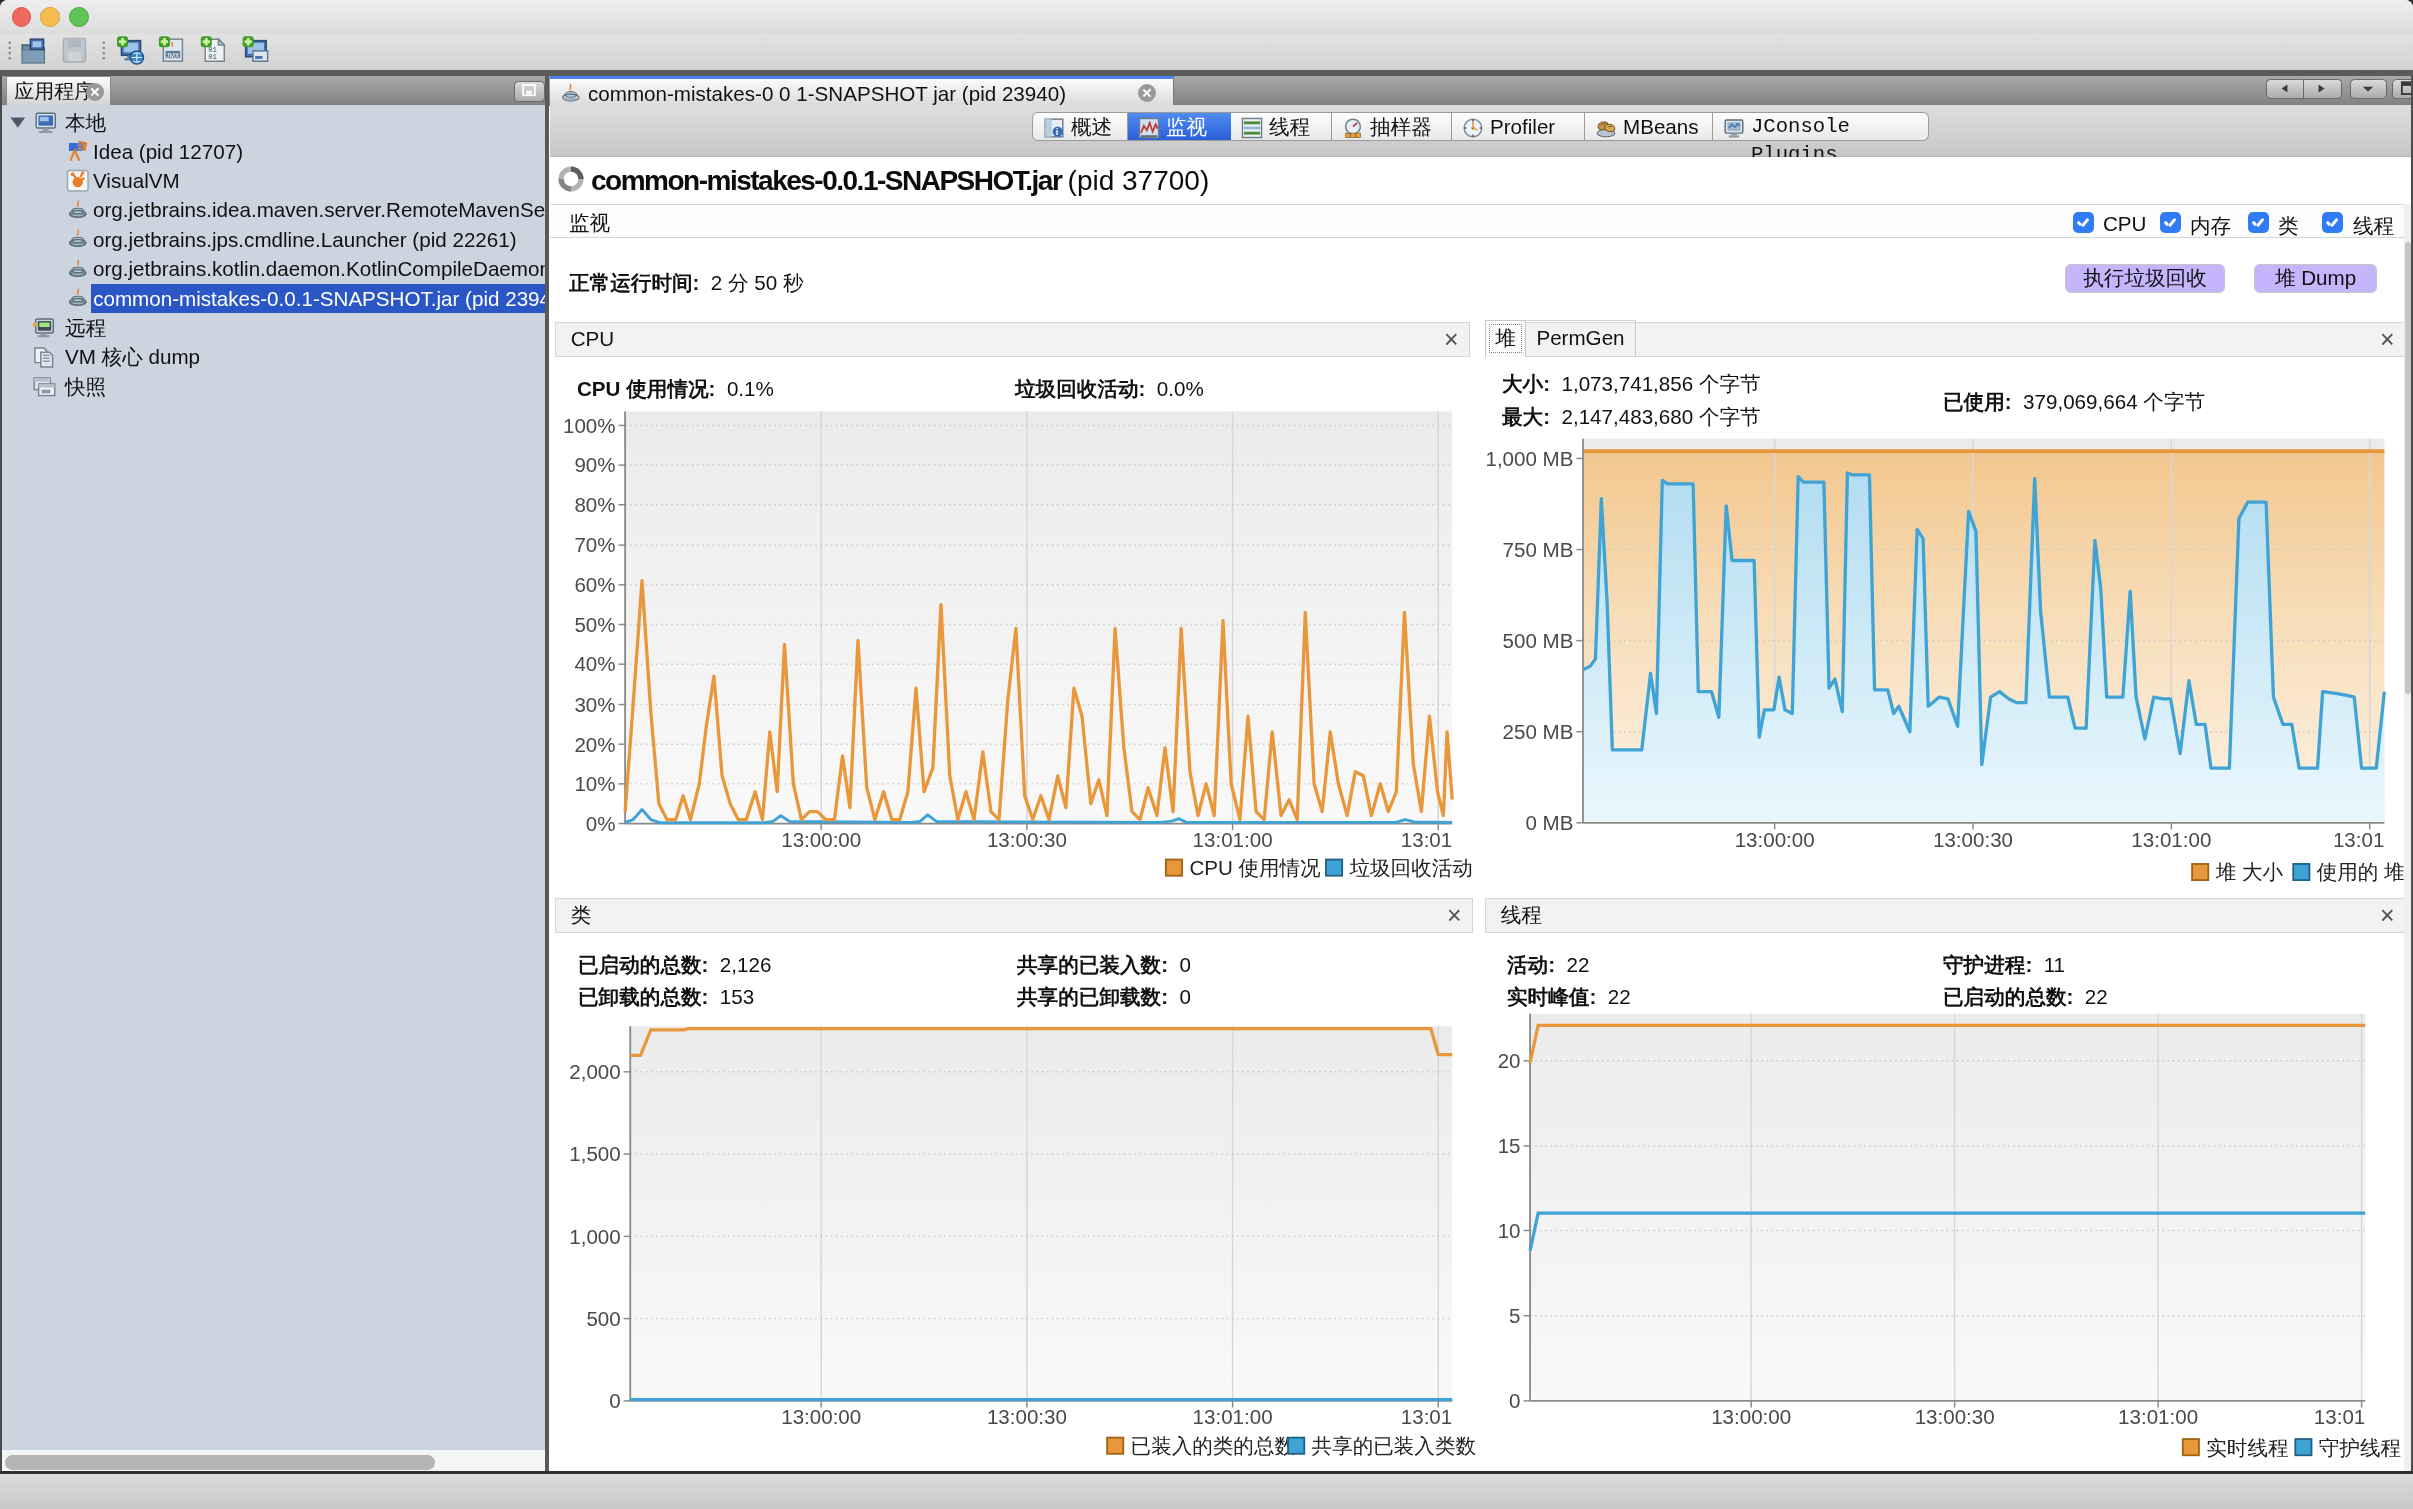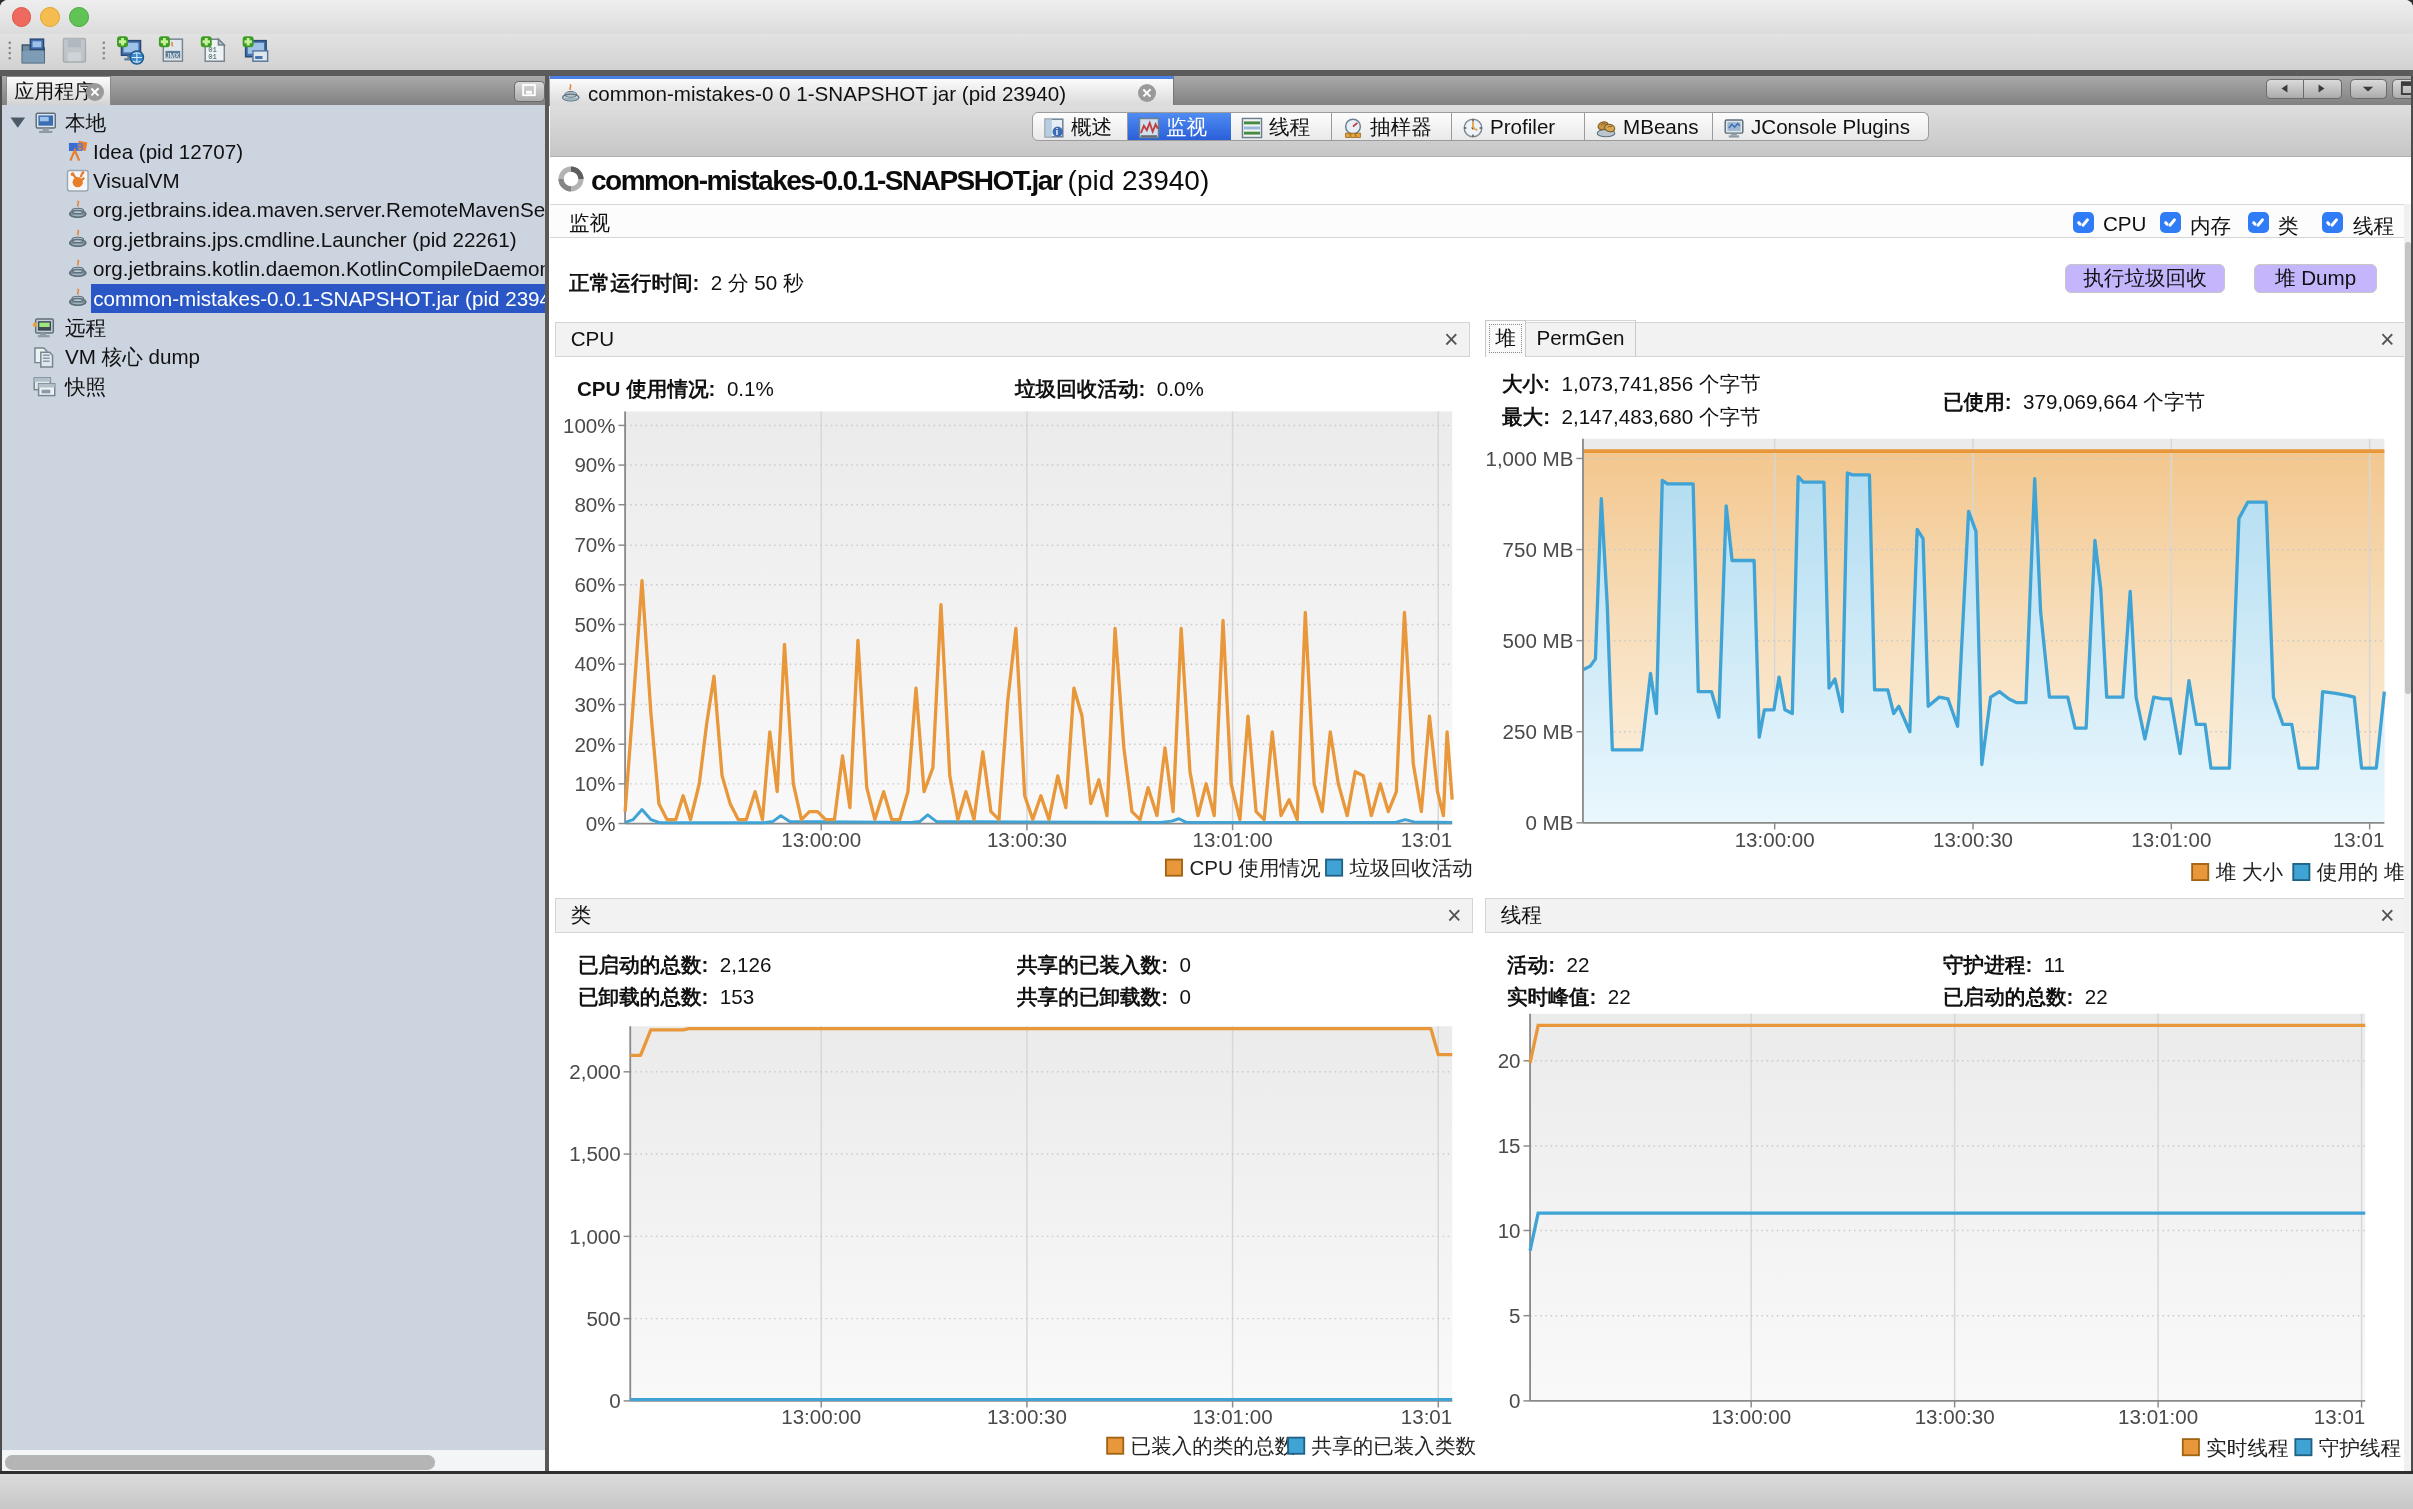--- a/index.html
+++ b/index.html
@@ -40,21 +40,21 @@
   .sel{background:#2a57c5;color:#fff;}
   #treescroll{left:0;top:1345px;width:545px;height:23px;background:#f4f5f6;}
   #treethumb{left:5.1px;top:1350px;width:430px;height:14.7px;background:#b5b5b5;border-radius:7.3px;}
   #splitter{left:545px;top:76px;width:4.4px;height:1397px;background:#595959;}
   
   #viewstrip{left:550px;top:105px;width:1864px;height:52px;
     background:linear-gradient(#dedede,#c6c6c6);border-bottom:0.7px solid #b2b2b2;box-sizing:border-box;}
   .seg{position:absolute;top:112px;height:29px;box-sizing:border-box;border:0.7px solid #9b9b9b;border-left:none;
     background:linear-gradient(#fdfdfd,#e9e9e9);font-size:20.6px;color:#111;line-height:28px;}
   .seg.first{border-left:0.7px solid #9b9b9b;border-radius:5.9px 0 0 5.9px;}
-  .seg.last{border-radius:0 5.9px 5.9px 0;}
+  .seg.last{border-radius:0 5.9px 5.9px 0;font-family:Liberation Mono, monospace;}
   .seg.on{background:linear-gradient(#4f8cf2,#2a5fd8);color:#fff;}
   .seg .ic{position:absolute;left:10.3px;top:4.4px;}
   .seg .lb{position:absolute;left:38px;}
   #content{left:550px;top:157px;width:1864px;height:1314px;background:#fff;}
   h1{position:absolute;left:591px;top:165px;margin:0;font-size:28px;color:#0c0c0c;font-weight:bold;white-space:nowrap;letter-spacing:-1.5px;}
   h1 .n{font-weight:normal;letter-spacing:0;}
   #monband{left:550px;top:204px;width:1858px;height:34px;background:#fcfcfc;
     border-top:1.5px solid #d8d8d8;border-bottom:1.5px solid #d4d4d4;box-sizing:border-box;}
   .lbl{font-size:20.6px;color:#111;white-space:nowrap;}
   .b{font-weight:bold;}
@@ -379,21 +379,21 @@
       <span class="lb">JConsole Plugins</span>
     </div>
 
   <div class="abs" id="content"></div>
 
   <svg class="abs" style="left:557px;top:165px" width="28" height="28" viewBox="0 0 38 38">
     <circle cx="19" cy="19" r="13.5" fill="none" stroke="#b3b3b3" stroke-width="7"></circle>
     <path d="M19 5.5 A13.5 13.5 0 0 1 32.5 19" fill="none" stroke="#5e5e5e" stroke-width="7"></path>
     <path d="M19 32.5 A13.5 13.5 0 0 1 5.5 19" fill="none" stroke="#858585" stroke-width="7"></path>
   </svg>
-  <h1>common-mistakes-0.0.1-SNAPSHOT.jar <span class="n">(pid 23940)</span></h1>
+  <h1>common-mistakes-0.0.1-SNAPSHOT.jar <span class="n">(pid 37700)</span></h1>
 
   <div class="abs" id="monband"></div>
   <div class="abs lbl" style="left:569px;top:209px;">监视</div>
   <div class="abs cb" style="left:2073px;"></div>
     <div class="abs lbl" style="left:2103px;top:212px;">CPU</div>
   <div class="abs cb" style="left:2160px;"></div>
     <div class="abs lbl" style="left:2190px;top:212px;">内存</div>
   <div class="abs cb" style="left:2248px;"></div>
     <div class="abs lbl" style="left:2278px;top:212px;">类</div>
   <div class="abs cb" style="left:2322px;"></div>

